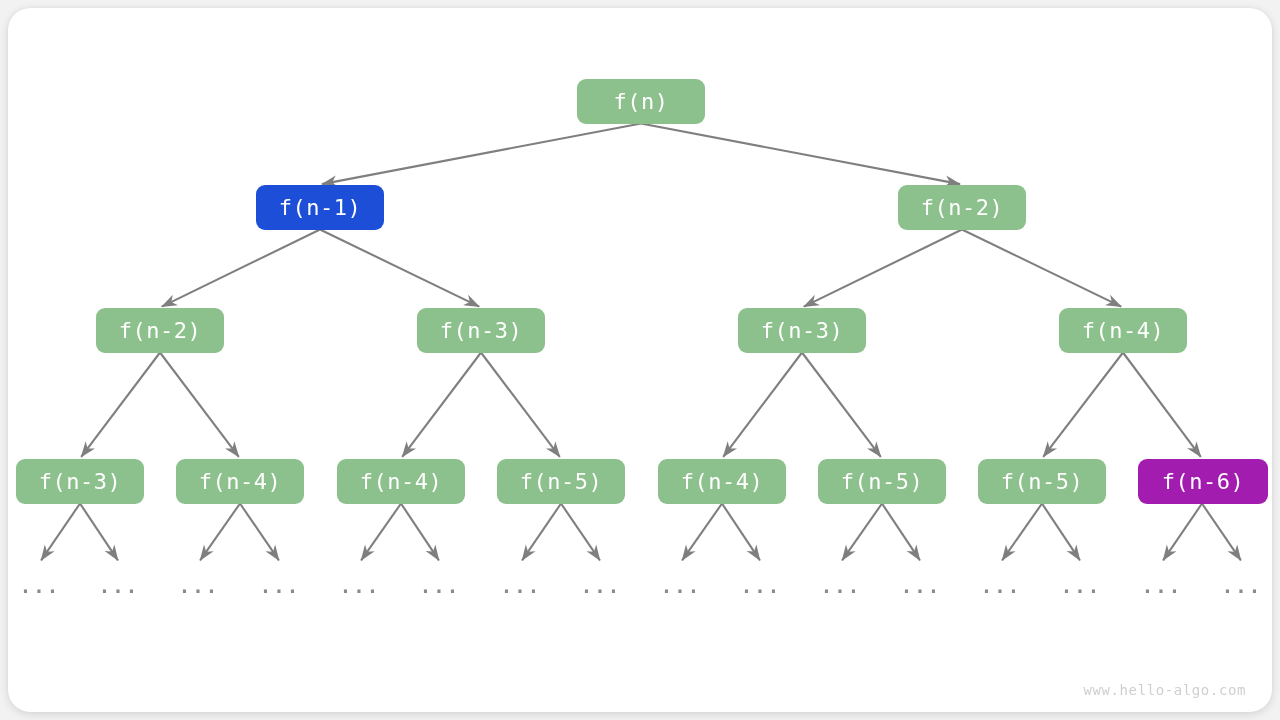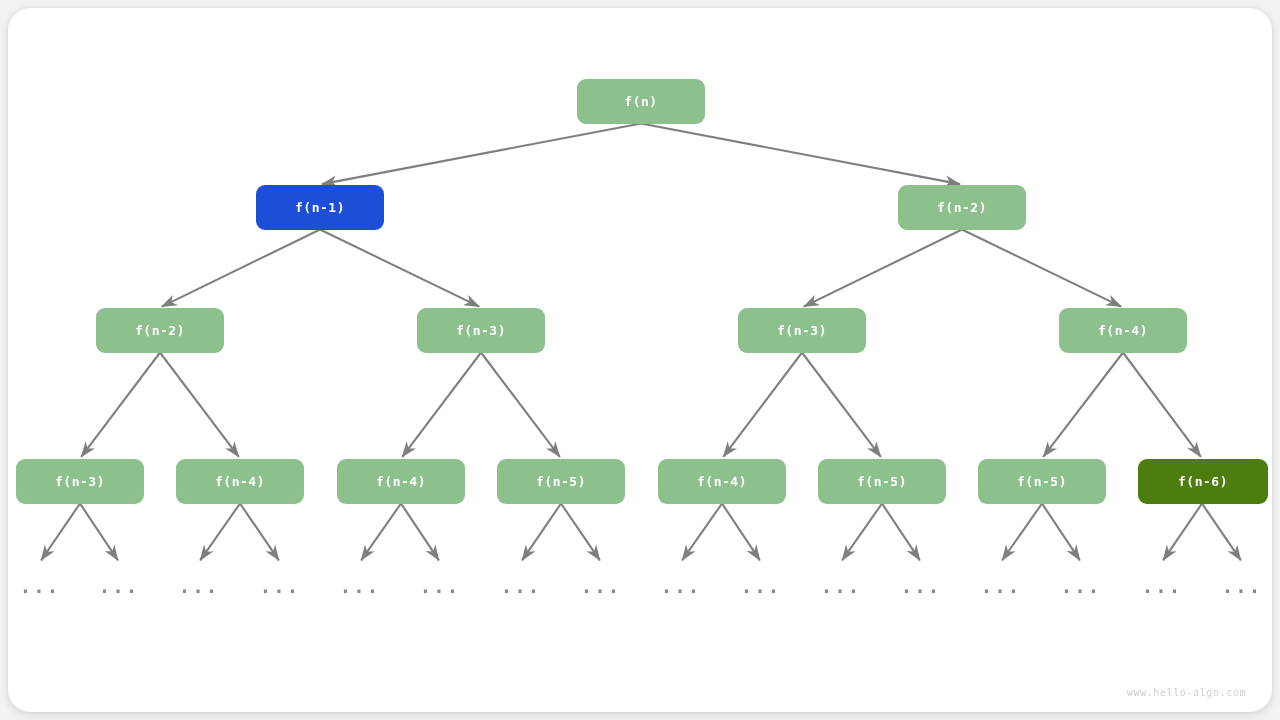--- a/index.html
+++ b/index.html
@@ -34,22 +34,22 @@
     width: 1280px;
     height: 720px;
     pointer-events: none;
   }
   .node {
     position: absolute;
     background: #8cc08c;
     border-radius: 9px;
     color: #ffffff;
     font-family: "DejaVu Sans Mono", monospace;
-    font-size: 13px;
-    font-weight: bold;
+    font-size: 22px;
+    font-weight: normal;
     letter-spacing: 0.5px;
     display: flex;
     align-items: center;
     justify-content: center;
     box-sizing: border-box;
     white-space: nowrap;
   }
   .ellipsis {
     position: absolute;
     color: #8a8a8a;
@@ -59,21 +59,21 @@
     letter-spacing: 2px;
     transform: translate(-50%, -50%);
     white-space: nowrap;
   }
   #watermark {
     position: absolute;
     right: 34px;
     bottom: 22px;
     color: #cfcfcf;
     font-family: "DejaVu Sans Mono", monospace;
-    font-size: 10px;
+    font-size: 14px;
     letter-spacing: 0.6px;
     white-space: nowrap;
   }
 </style>
 </head>
 <body>
 
 <div id="stage">
   <div id="card"></div>
 
@@ -125,21 +125,21 @@
       <div class="node" style="left: 417px; top: 307.5px; width: 128px; height: 45px; background: rgb(140, 192, 140); color: rgb(255, 255, 255);">f(n-3)</div>
       <div class="node" style="left: 738px; top: 307.5px; width: 128px; height: 45px; background: rgb(140, 192, 140); color: rgb(255, 255, 255);">f(n-3)</div>
       <div class="node" style="left: 1059px; top: 307.5px; width: 128px; height: 45px; background: rgb(140, 192, 140); color: rgb(255, 255, 255);">f(n-4)</div>
       <div class="node" style="left: 16px; top: 458.5px; width: 128px; height: 45px; background: rgb(140, 192, 140); color: rgb(255, 255, 255);">f(n-3)</div>
       <div class="node" style="left: 176px; top: 458.5px; width: 128px; height: 45px; background: rgb(140, 192, 140); color: rgb(255, 255, 255);">f(n-4)</div>
       <div class="node" style="left: 337px; top: 458.5px; width: 128px; height: 45px; background: rgb(140, 192, 140); color: rgb(255, 255, 255);">f(n-4)</div>
       <div class="node" style="left: 497px; top: 458.5px; width: 128px; height: 45px; background: rgb(140, 192, 140); color: rgb(255, 255, 255);">f(n-5)</div>
       <div class="node" style="left: 658px; top: 458.5px; width: 128px; height: 45px; background: rgb(140, 192, 140); color: rgb(255, 255, 255);">f(n-4)</div>
       <div class="node" style="left: 818px; top: 458.5px; width: 128px; height: 45px; background: rgb(140, 192, 140); color: rgb(255, 255, 255);">f(n-5)</div>
       <div class="node" style="left: 978px; top: 458.5px; width: 128px; height: 45px; background: rgb(140, 192, 140); color: rgb(255, 255, 255);">f(n-5)</div>
-      <div class="node" style="left: 1138px; top: 458.5px; width: 130px; height: 45px; background: #4d7c0f; color: rgb(255, 255, 255);">f(n-6)</div>
+      <div class="node" style="left: 1138px; top: 458.5px; width: 130px; height: 45px; background: #a21caf; color: rgb(255, 255, 255);">f(n-6)</div>
       <div class="ellipsis" style="left: 40px; top: 586px; color: rgb(138, 138, 138);">...</div>
       <div class="ellipsis" style="left: 119px; top: 586px; color: rgb(138, 138, 138);">...</div>
       <div class="ellipsis" style="left: 199px; top: 586px; color: rgb(138, 138, 138);">...</div>
       <div class="ellipsis" style="left: 280px; top: 586px; color: rgb(138, 138, 138);">...</div>
       <div class="ellipsis" style="left: 360px; top: 586px; color: rgb(138, 138, 138);">...</div>
       <div class="ellipsis" style="left: 440px; top: 586px; color: rgb(138, 138, 138);">...</div>
       <div class="ellipsis" style="left: 521px; top: 586px; color: rgb(138, 138, 138);">...</div>
       <div class="ellipsis" style="left: 601px; top: 586px; color: rgb(138, 138, 138);">...</div>
       <div class="ellipsis" style="left: 681px; top: 586px; color: rgb(138, 138, 138);">...</div>
       <div class="ellipsis" style="left: 761px; top: 586px; color: rgb(138, 138, 138);">...</div>

